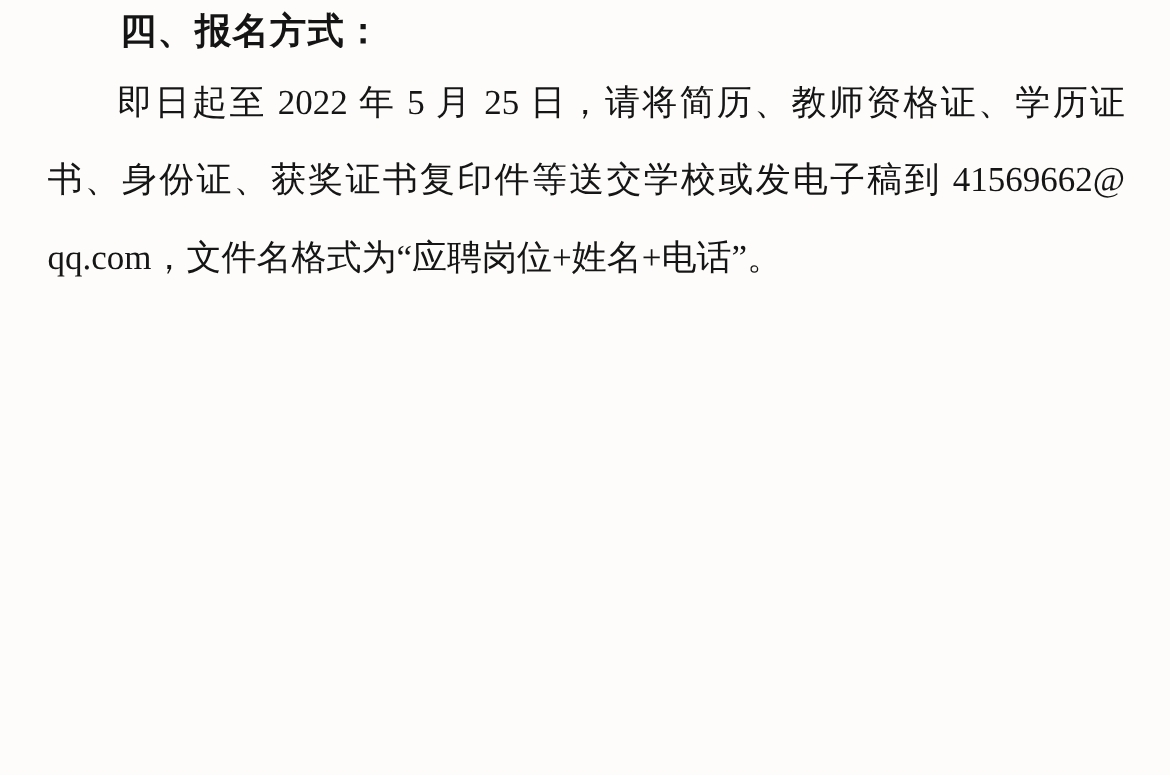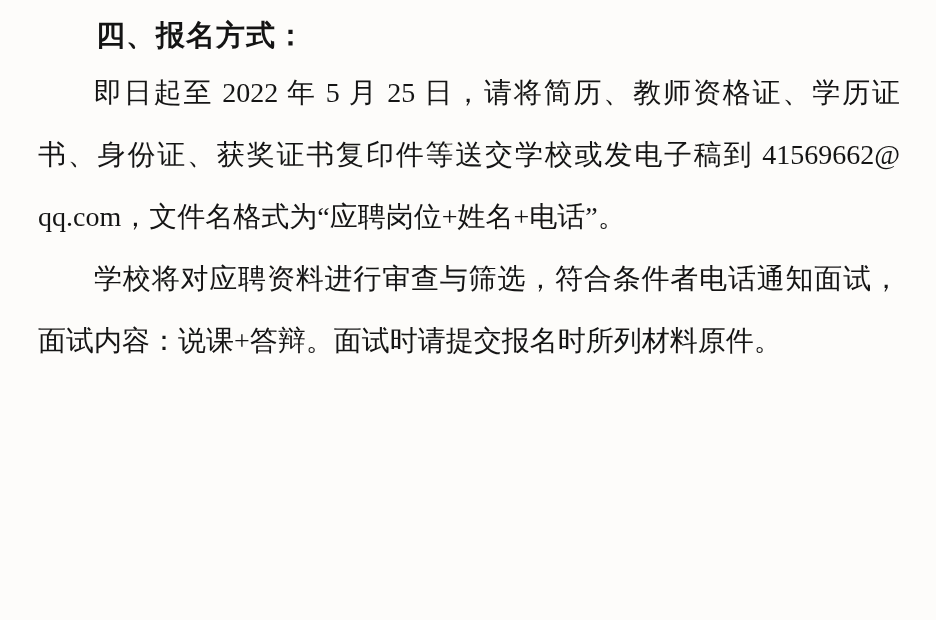--- a/index.html
+++ b/index.html
@@ -13,21 +13,21 @@
     font-family: "Liberation Serif", "DejaVu Serif", serif;
     color: #1a1a1a;
     overflow: hidden;
   }
   .page {
     position: relative;
     width: 936px;
     height: 620px;
     background: #fdfcfa;
     box-sizing: border-box;
-    padding: 10px 38px 0 38px;
+    padding: 0 38px 0 38px;
   }
   .doc-body {
     width: 862px;
     margin: 0 auto;
   }
   .heading {
     font-size: 29px;
     font-weight: bold;
     line-height: 50px;
     letter-spacing: 1px;
@@ -53,18 +53,17 @@
 </head>
 <body>
 
 <div class="page">
   <div class="doc-body">
 
     <p class="heading">四、报名方式：</p>
 
     <p class="para justify-all" id="p1">即日起至 2022 年 5 月 25 日，请将简历、教师资格证、学历证书、身份证、获奖证书复印件等送交学校或发电子稿到 41569662@ qq.com，文件名格式为“应聘岗位+姓名+电话”。</p>
 
-    <p class="para justify-all">学校将对应聘资料进行审查与筛选，符合条件者电话通知面试，面试内容：说课+答辩。面试时请提交报名时所列材料原件。</p>
 
 
 
   </div>
 </div>
 
 </body></html>

